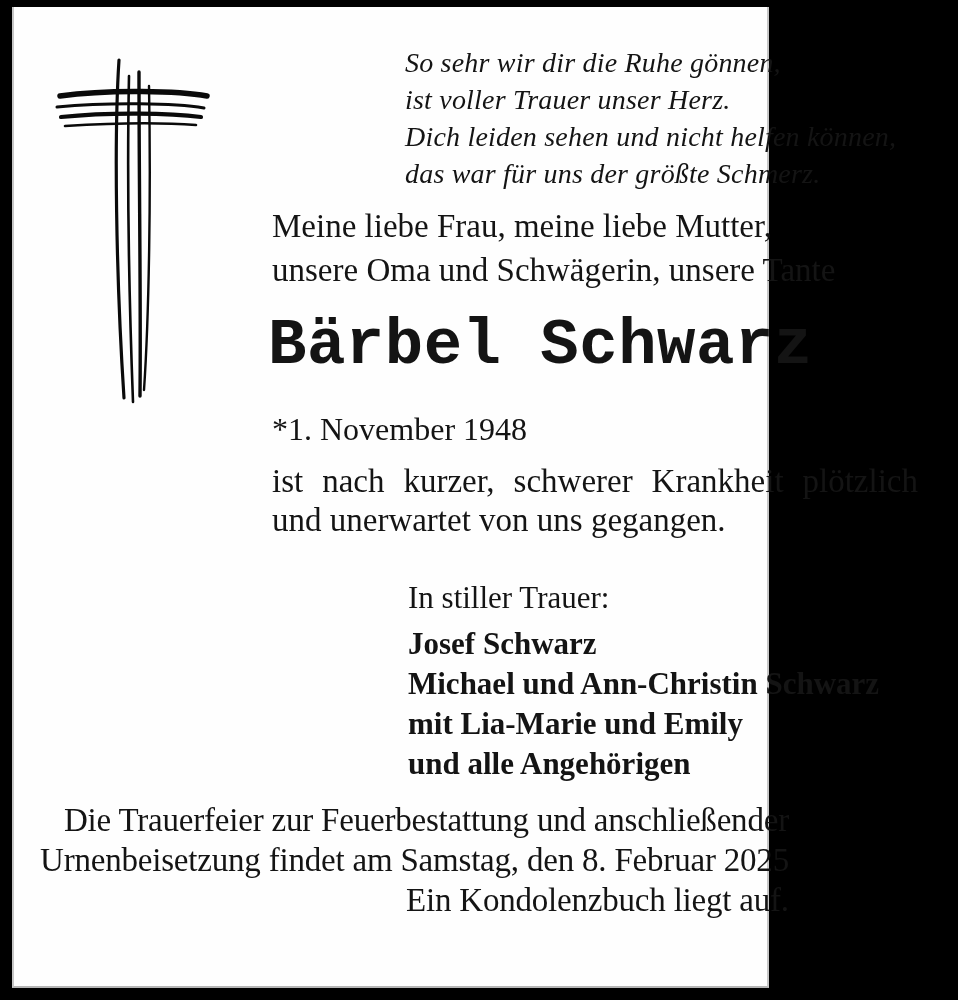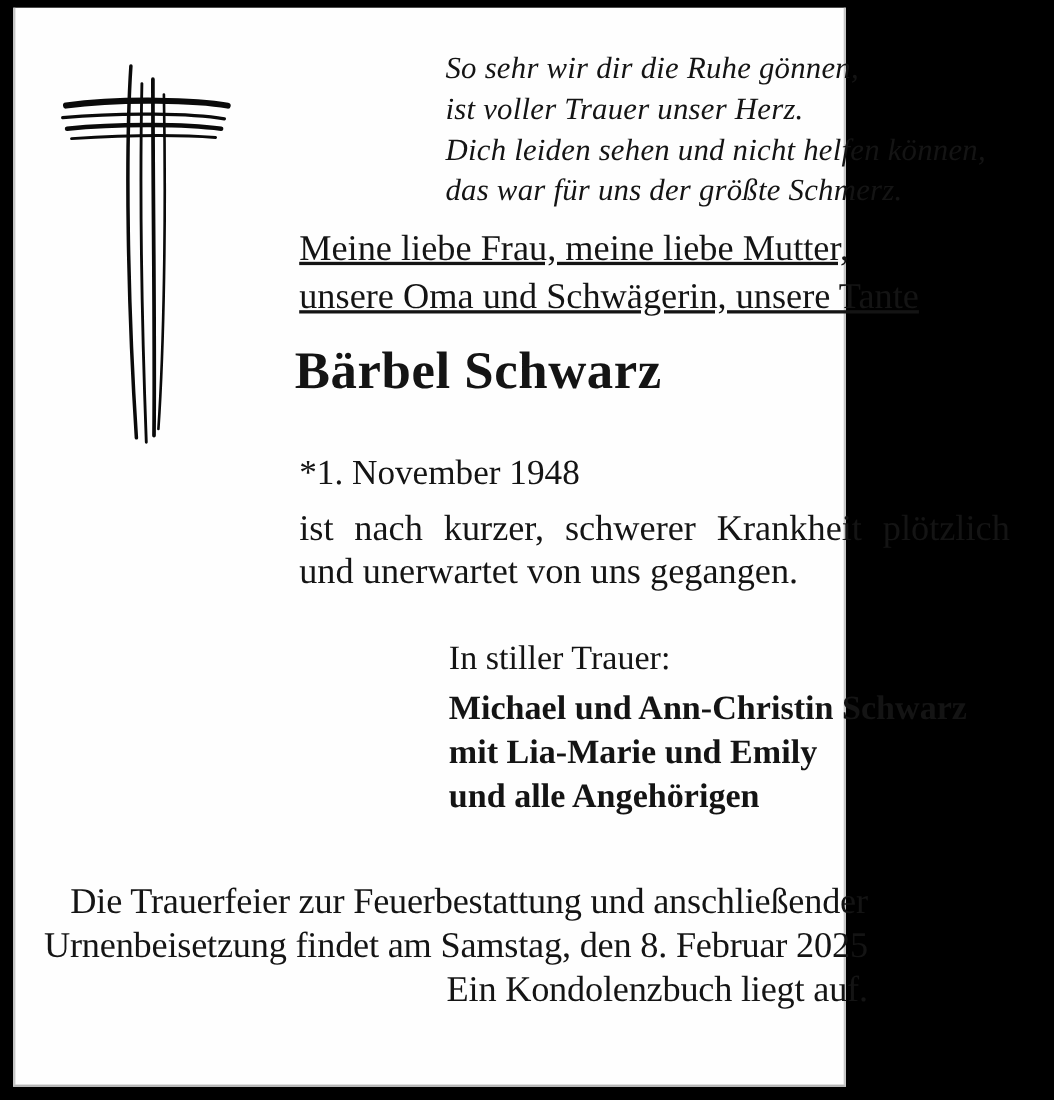--- a/index.html
+++ b/index.html
@@ -35,29 +35,29 @@
     line-height: 37px;
     letter-spacing: 0.2px;
     white-space: nowrap;
   }
 
   .salutation {
     left: 272px; top: 204px;
     font-size: 33px;
     line-height: 44px;
     white-space: nowrap;
-    text-decoration: underline;
   }
 
   .name {
     left: 268px; top: 310px;
-    font-size: 48px;
+    font-size: 64px;
     font-weight: bold;
     letter-spacing: 0.5px;
     white-space: nowrap;
+    font-family: Liberation Mono, monospace;
   }
 
   .dates {
     left: 272px; top: 411px;
     font-size: 32px;
     white-space: nowrap;
     display: flex;
   }
   .dates .death { margin-left: 37px; }
 
@@ -133,20 +133,21 @@
   </div>
 
   <div class="abs mourning-label">In stiller Trauer:</div>
 
   <div class="abs passing">
     <div class="justified">ist nach kurzer, schwerer Krankheit plötzlich</div>
     <div>und unerwartet von uns gegangen.</div>
   </div>
 
   <div class="abs mourners">
+    <div>Josef Schwarz</div>
     <div>Michael und Ann-Christin Schwarz</div>
     <div>mit Lia-Marie und Emily</div>
     <div>und alle Angehörigen</div>
   </div>
 
   <div class="abs funeral">
     <div>Die Trauerfeier zur Feuerbestattung und anschließender</div>
     <div>Urnenbeisetzung findet am Samstag, den 8. Februar 2025</div>
     <div>Ein Kondolenzbuch liegt auf.</div>
   </div>

